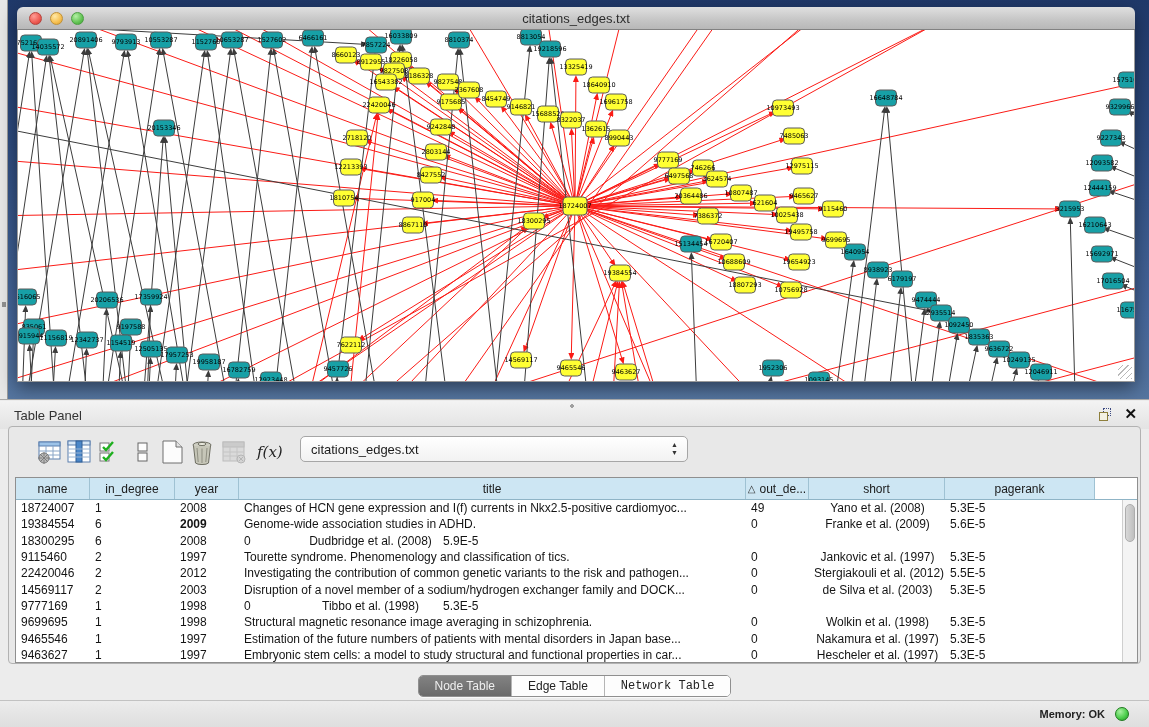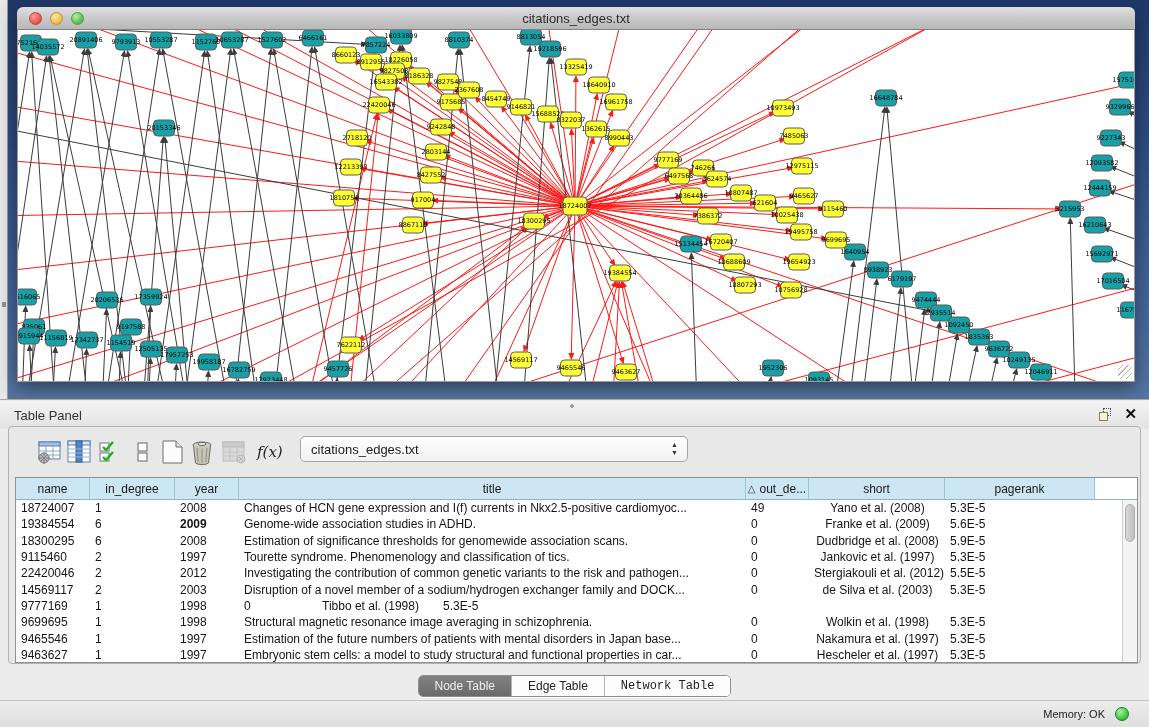--- a/index.html
+++ b/index.html
@@ -72,21 +72,21 @@
   .tabs { position:absolute; left:0; right:0; top:275px; display:flex; justify-content:center; }
   .seg { display:inline-flex; border:1px solid #8f8f8f; border-radius:5px; overflow:hidden;
     background:#fdfdfd; box-shadow:0 1px 0 rgba(255,255,255,.7); }
   .seg-btn { padding:3px 16px; font-size:12px; color:#222; background:#fdfdfd;
     border-right:1px solid #b5b5b5; cursor:pointer;text-align:right; }
   .seg-btn:last-child { border-right:none;font-family:Liberation Mono, monospace; }
   .seg-btn.active { background:linear-gradient(180deg,#828282,#6a6a6a); color:#efefef; }
 
   .statusbar { position:absolute; left:0; bottom:0; width:100%; height:27px;
     background:linear-gradient(180deg,#ececec,#dedede); border-top:1px solid #c2c2c2; }
-  .mem { position:absolute; right:44px; top:7px; font-size:11px; color:#222; }
+  .mem { position:absolute; right:44px; top:7px; font-size:11px; color:#222;font-weight:bold; }
   .memdot { position:absolute; right:20px; top:6px; width:14px; height:14px; border-radius:50%;
     background:radial-gradient(circle at 35% 30%, #a8f0a0, #4ecf4e 55%, #239423); border:1px solid #1d7a1d; }
 </style>
 </head>
 <body>
 
 <div class="desktop">
   <div class="left-sliver">
     <div class="sliver-mark"></div>
   </div>
@@ -865,21 +865,20 @@
             <div class="td" style="width: 64px; text-align: left; font-weight: bold;">2009</div>
             <div class="td" style="width: 507px; text-align: left;">Genome-wide association studies in ADHD.</div>
             <div class="td" style="width: 63px; text-align: left;">0</div>
             <div class="td" style="width: 136px; text-align: center;">Franke et al. (2009)</div>
             <div class="td" style="width: 150px; text-align: left;">5.6E-5</div>
           </div>
           <div class="tr">
             <div class="td" style="width: 74px; text-align: left;">18300295</div>
             <div class="td" style="width: 85px; text-align: left;">6</div>
             <div class="td" style="width: 64px; text-align: left;">2008</div>
-            <div class="td" style="width: 507px; text-align: left;">Estimation of significance thresholds for genomewide association scans.</div>
             <div class="td" style="width: 63px; text-align: left;">0</div>
             <div class="td" style="width: 136px; text-align: center;">Dudbridge et al. (2008)</div>
             <div class="td" style="width: 150px; text-align: left;">5.9E-5</div>
           </div>
           <div class="tr">
             <div class="td" style="width: 74px; text-align: left;">9115460</div>
             <div class="td" style="width: 85px; text-align: left;">2</div>
             <div class="td" style="width: 64px; text-align: left;">1997</div>
             <div class="td" style="width: 507px; text-align: left;">Tourette syndrome. Phenomenology and classification of tics.</div>
             <div class="td" style="width: 63px; text-align: left;">0</div>

